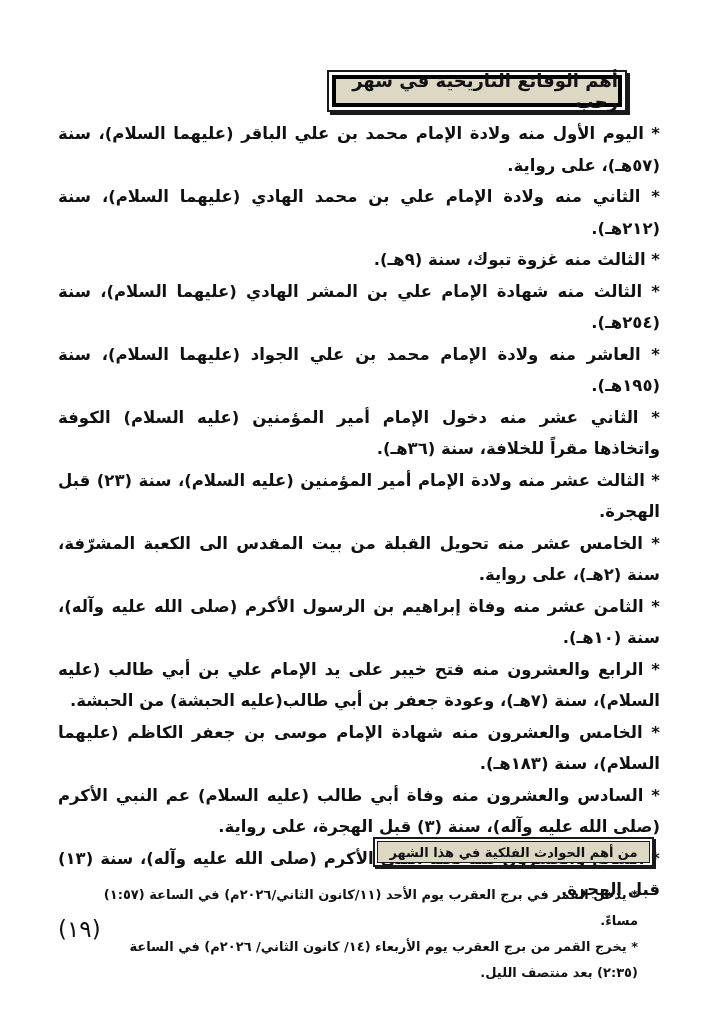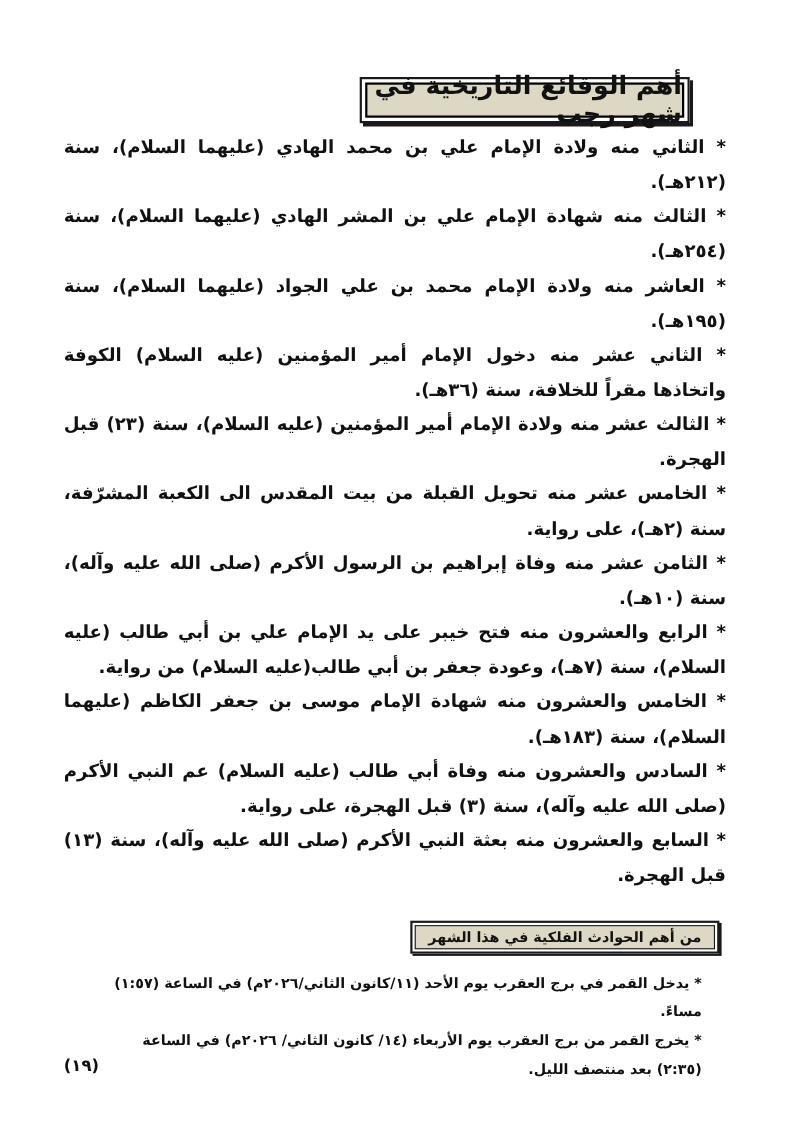--- a/index.html
+++ b/index.html
@@ -7,23 +7,23 @@
     width: 720px; height: 1021px; background: #ffffff; position: relative; overflow: hidden;
     font-family: "DejaVu Sans", sans-serif; color: #111;
   }
   .title-box {
     position: absolute; left: 327px; top: 70px; width: 300px; height: 42px;
     border: 2px solid #1a1a1a; box-sizing: border-box; padding: 3px;
     box-shadow: 3px 3px 0 #1a1a1a;
   }
   .title-inner {
     width: 100%; height: 100%; box-sizing: border-box;
-    border: 2px solid #000000; background: #dcd8c4;
+    border: 4px solid #000000; background: #dcd8c4;
     display: flex; align-items: center; justify-content: center;
-    direction: rtl; font-weight: bold; font-size: 23px;
+    direction: rtl; font-weight: bold; font-size: 18px;
   }
   .events {
     position: absolute; left: 58px; right: 60px; top: 118px;
     direction: rtl; text-align: right; margin: 0; padding: 0; list-style: none;
     font-weight: bold; font-size: 16.5px; line-height: 31.5px;
   }
   .events li { margin: 0; padding: 0; text-align: justify; text-align-last: right; }
   .sub-box {
     position: absolute; left: 373px; top: 837px; width: 281px; height: 30px;
     border: 2px solid #1a1a1a; box-sizing: border-box; padding: 2px;
@@ -34,40 +34,42 @@
     border: 1.5px solid #1a1a1a; background: #dcd8c4;
     display: flex; align-items: center; justify-content: center;
     direction: rtl; font-weight: bold; font-size: 13px;
   }
   .astro {
     position: absolute; left: 90px; right: 70px; top: 870px;
     direction: rtl; text-align: right; margin: 12px; padding: 0; list-style: none;
     font-weight: bold; font-size: 13px; line-height: 26px;
   }
   .page-num {
-    position: absolute; left: 58px; top: 960px; font-weight: bold; font-size: 15px;
+    position: absolute; left: 58px; top: 916px; font-weight: normal; font-size: 23px;
     direction: rtl;
   }
 </style>
 </head>
 <body>
 
 <div class="title-box">
   <div class="title-inner">أهم الوقائع التاريخية في شهر رجب</div>
 </div>
 
 <ul class="events">
+  <li>* اليوم الأول منه ولادة الإمام محمد بن علي الباقر (عليهما السلام)، سنة (٥٧هـ)، على رواية.</li>
   <li>* الثاني منه ولادة الإمام علي بن محمد الهادي (عليهما السلام)، سنة (٢١٢هـ).</li>
+  <li>* الثالث منه غزوة تبوك، سنة (٩هـ).</li>
   <li>* الثالث منه شهادة الإمام علي بن المشر الهادي (عليهما السلام)، سنة (٢٥٤هـ).</li>
   <li>* العاشر منه ولادة الإمام محمد بن علي الجواد (عليهما السلام)، سنة (١٩٥هـ).</li>
   <li>* الثاني عشر منه دخول الإمام أمير المؤمنين (عليه السلام) الكوفة واتخاذها مقراً للخلافة، سنة (٣٦هـ).</li>
   <li>* الثالث عشر منه ولادة الإمام أمير المؤمنين (عليه السلام)، سنة (٢٣) قبل الهجرة.</li>
   <li>* الخامس عشر منه تحويل القبلة من بيت المقدس الى الكعبة المشرّفة، سنة (٢هـ)، على رواية.</li>
   <li>* الثامن عشر منه وفاة إبراهيم بن الرسول الأكرم (صلى الله عليه وآله)، سنة (١٠هـ).</li>
-  <li>* الرابع والعشرون منه فتح خيبر على يد الإمام علي بن أبي طالب (عليه السلام)، سنة (٧هـ)، وعودة جعفر بن أبي طالب(عليه السلام) من رواية.</li>
+  <li>* الرابع والعشرون منه فتح خيبر على يد الإمام علي بن أبي طالب (عليه السلام)، سنة (٧هـ)، وعودة جعفر بن أبي طالب(عليه الحبشة) من الحبشة.</li>
   <li>* الخامس والعشرون منه شهادة الإمام موسى بن جعفر الكاظم (عليهما السلام)، سنة (١٨٣هـ).</li>
   <li>* السادس والعشرون منه وفاة أبي طالب (عليه السلام) عم النبي الأكرم (صلى الله عليه وآله)، سنة (٣) قبل الهجرة، على رواية.</li>
   <li>* السابع والعشرون منه بعثة النبي الأكرم (صلى الله عليه وآله)، سنة (١٣) قبل الهجرة.</li>
 
 </ul>
 
 <div class="sub-box">
   <div class="sub-inner">من أهم الحوادث الفلكية في هذا الشهر</div>
 </div>
 

